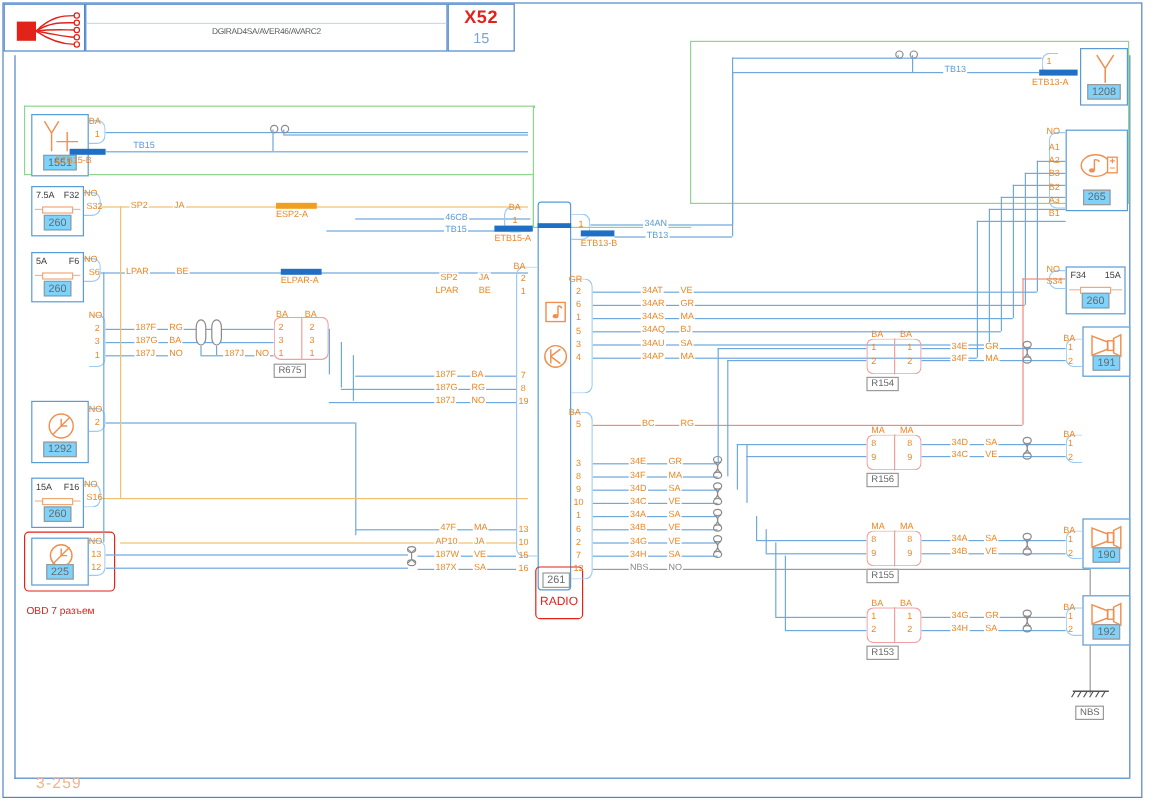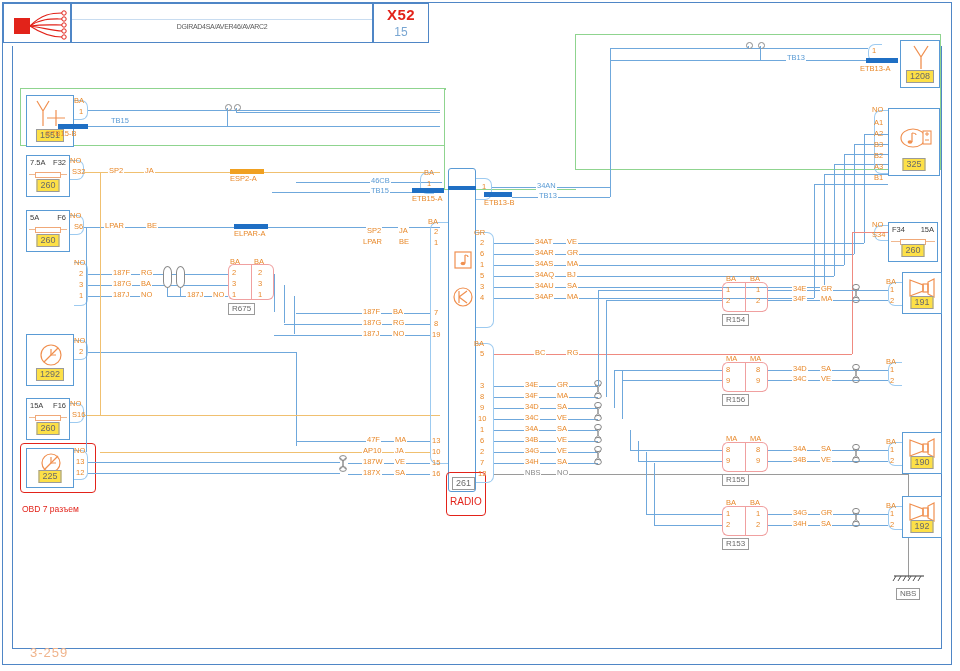--- a/index.html
+++ b/index.html
@@ -25,21 +25,21 @@
   .tb-right .n{position:absolute;left:0;top:21px;width:100%;text-align:center;font-size:12px;color:#79a6d2;}
 
   
   .logo-sq{position:absolute;left:10px;top:14px;width:16px;height:16px;background:#e2231a;}
 
   
   .greenbox{position:absolute;border:1px solid #8fd48f;box-sizing:border-box;background:transparent;}
 
   
   .comp{position:absolute;border:1.4px solid #5a9bd5;box-sizing:border-box;background:#fff;}
-  .comp .idtag{position:absolute;left:50%;transform:translateX(-50%);bottom:4px;border:1px solid #9a9a9a;background:#fde047;font-size:9px;color:#6a6a6a;padding:0 3px;line-height:11px;white-space:nowrap;}
+  .comp .idtag{position:absolute;left:50%;transform:translateX(-50%);bottom:4px;border:1px solid #9a9a9a;background:#7dd3fc;font-size:9px;color:#6a6a6a;padding:0 3px;line-height:11px;white-space:nowrap;}
   .comp.fuse .ftop{position:absolute;left:3px;top:2px;right:3px;font-size:7.5px;color:#3b3b3b;display:flex;justify-content:space-between;}
   .comp.fuse .fbody{position:absolute;left:8px;top:16px;width:26px;height:6px;border:1.2px solid #f0a878;box-sizing:border-box;background:#fff;}
   .comp.fuse .fline{position:absolute;left:2px;top:18px;width:38px;height:0;border-top:1.2px solid #f0b890;}
 
   
   .pinfan{position:absolute;border:1.3px solid #9ccaf0;border-left:none;box-sizing:border-box;border-top-right-radius:7px;border-bottom-right-radius:7px;background:transparent;}
   .pin{position:absolute;font-size:7.5px;color:#e8892b;line-height:8px;white-space:nowrap;}
   .ctype{position:absolute;font-size:7.5px;color:#e8892b;line-height:8px;white-space:nowrap;}
 
   
@@ -510,21 +510,21 @@
 
   <div class="comp" style="left:888px;top:108px;width:52px;height:68px;">
     <svg class="abs" style="left:10px;top:16px;" width="34" height="26">
       <ellipse cx="14" cy="13" rx="12" ry="9" stroke="#f09050" fill="none" stroke-width="1.2"></ellipse>
       <path d="M13,8 L13,17" stroke="#f09050" stroke-width="1.2"></path>
       <path d="M13,8 C16,8 17,9 17,10" stroke="#f09050" fill="none" stroke-width="1.2"></path>
       <ellipse cx="11" cy="17" rx="2.4" ry="1.8" fill="#f09050"></ellipse>
       <rect x="24" y="6" width="8" height="13" stroke="#f09050" fill="#fff" stroke-width="1.1"></rect>
       <path d="M26,9 L30,9 M28,7 L28,11 M26,15 L30,15" stroke="#f09050" stroke-width="1"></path>
     </svg>
-    <div class="idtag">325</div>
+    <div class="idtag">265</div>
   </div>
   <div class="pinfan" style="left:874px;top:110px;width:14px;height:64px;border-left:1.3px solid #9ccaf0;border-right:none;border-radius:7px 0 0 7px;"></div>
   <div class="ctype" style="left:872px;top:106px;">NO</div>
   <div class="pin" style="left:874px;top:119px;">A1</div>
   <div class="pin" style="left:874px;top:130px;">A2</div>
   <div class="pin" style="left:874px;top:141px;">B3</div>
   <div class="pin" style="left:874px;top:152px;">B2</div>
   <div class="pin" style="left:874px;top:163px;">A3</div>
   <div class="pin" style="left:874px;top:174px;">B1</div>
 

